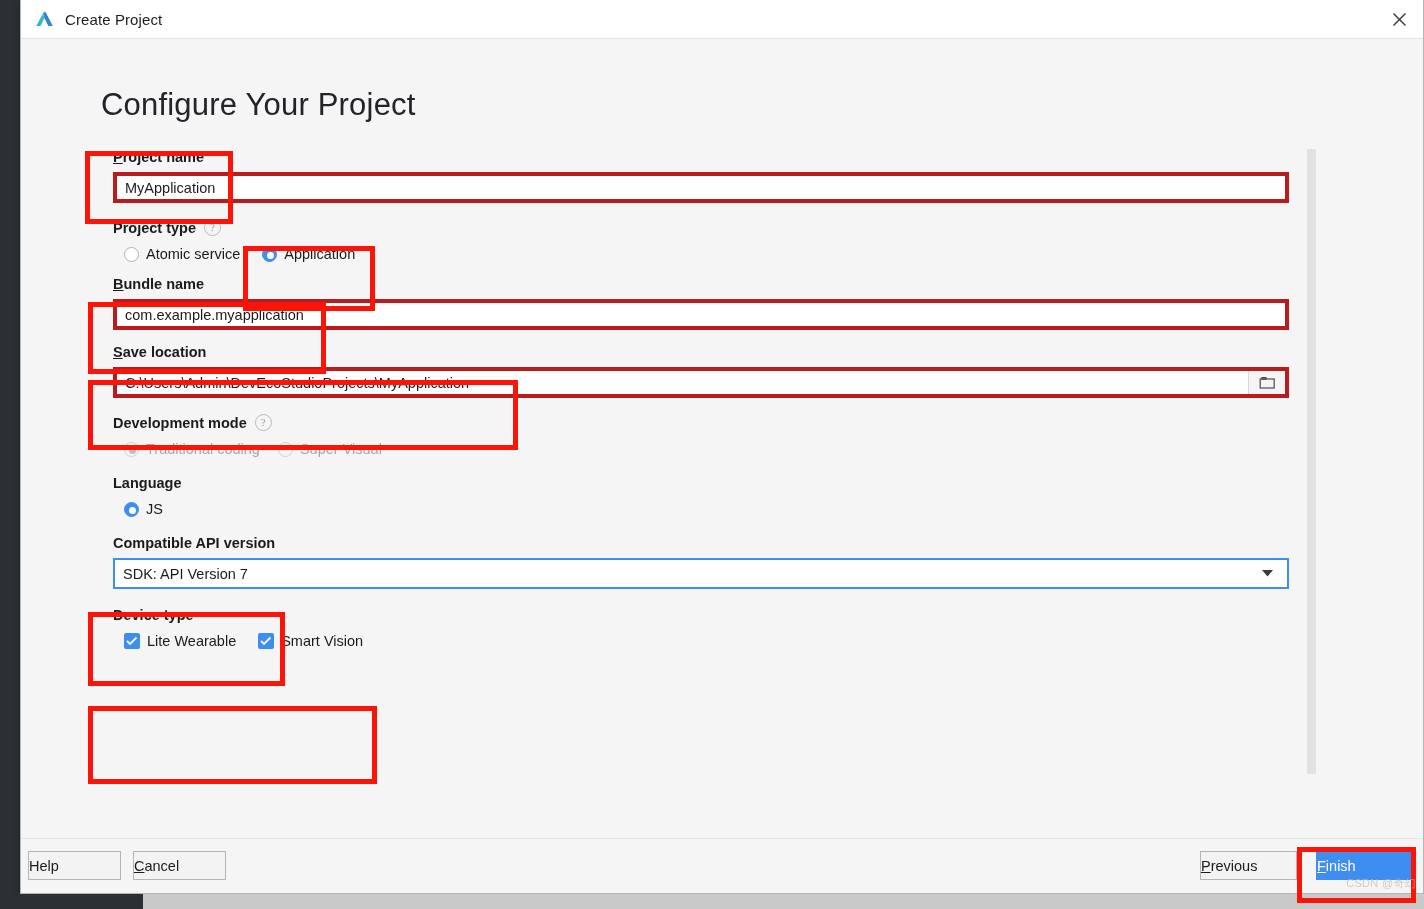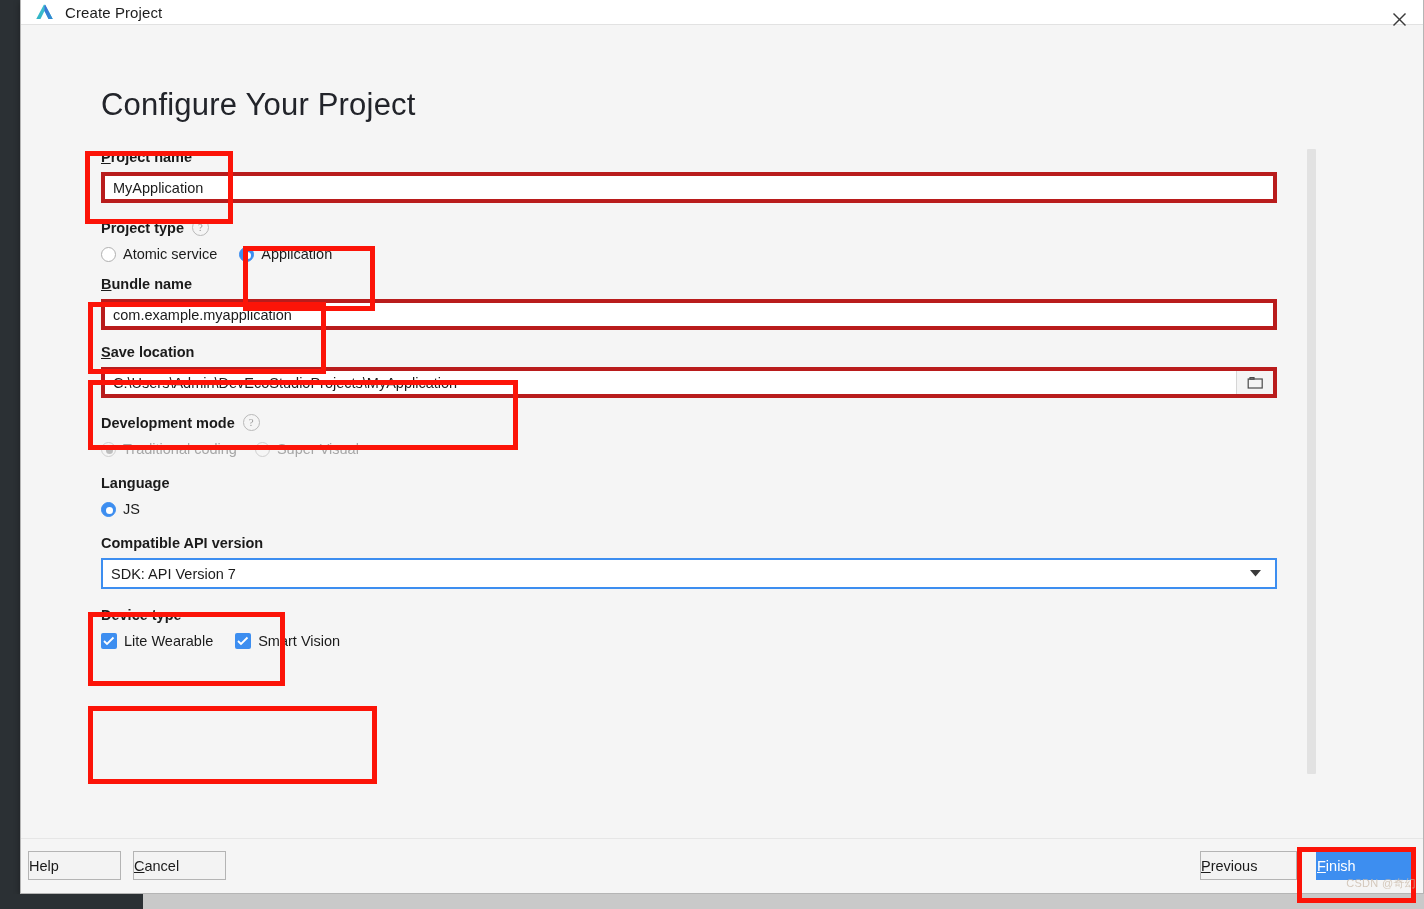--- a/index.html
+++ b/index.html
@@ -14,21 +14,21 @@
     position: absolute;
     left: 20px; top: 0; width: 1404px; height: 894px;
     background: #f5f5f5;
     border: 1px solid #b5b5b5;
     border-top: none;
     box-shadow: 0 2px 6px rgba(0,0,0,.35);
   }
 
   
   #titlebar {
-    position: absolute; left: 0; top: 0; right: 0; height: 25px;
+    position: absolute; left: 0; top: 0; right: 0; height: 39px;
     background: #ffffff;
     border-bottom: 1px solid #e2e2e2;
     display: flex; align-items: center;
   }
   #app-logo { margin-left: 13px; width: 21px; height: 21px; display:block; }
   #title-text {
     margin-left: 10px;
     font-size: 15px; color: #1d1d1d;
     letter-spacing: .1px;
   }
@@ -43,21 +43,21 @@
   #body-area {
     position: absolute; left: 0; top: 39px; right: 0; bottom: 55px;
     background: #f5f5f5;
   }
   #page-title {
     position: absolute; left: 80px; top: 48px;
     font-size: 31px; font-weight: 400; color: #22242a;
     letter-spacing: .2px;
   }
 
-  .form { position: absolute; left: 80px; top: 110px; width: 1176px; }
+  .form { position: absolute; left: 92px; top: 110px; width: 1176px; }
 
   .lbl {
     font-size: 14.5px; font-weight: bold; color: #1b1b1b;
     display: inline-block;
   }
   .lbl u { text-decoration: underline; }
   .field-label-row { display: flex; align-items: center; gap: 8px; }
 
   .txtfield {
     position: relative;
@@ -75,21 +75,21 @@
     border-left: 1px solid #d6d6d6;
     background: #f4f4f4;
     display: flex; align-items: center; justify-content: center;
   }
   .combo-arrow {
     position: absolute; right: 0; top: 0; width: 40px; height: 100%;
     display: flex; align-items: center; justify-content: center;
   }
 
   
-  .opt-row { display: flex; align-items: flex-start; margin-top: 10px; }
+  .opt-row { display: flex; align-items: flex-start; margin-top: 10px; margin-left: 11px; }
   .opt { display: flex; align-items: center; margin-right: 18px; }
   .opt .cap { font-size: 14.5px; color: #1b1b1b; margin-left: 7px; }
   .opt.disabled .cap { color: #a6a6a6; }
 
   .radio {
     width: 15px; height: 15px; border-radius: 50%;
     border: 1.4px solid #b0b0b0; background: #fff;
     display: inline-block; position: relative; flex: none;
   }
   .radio.checked { border-color: #3d8ef0; background: #3d8ef0; }

